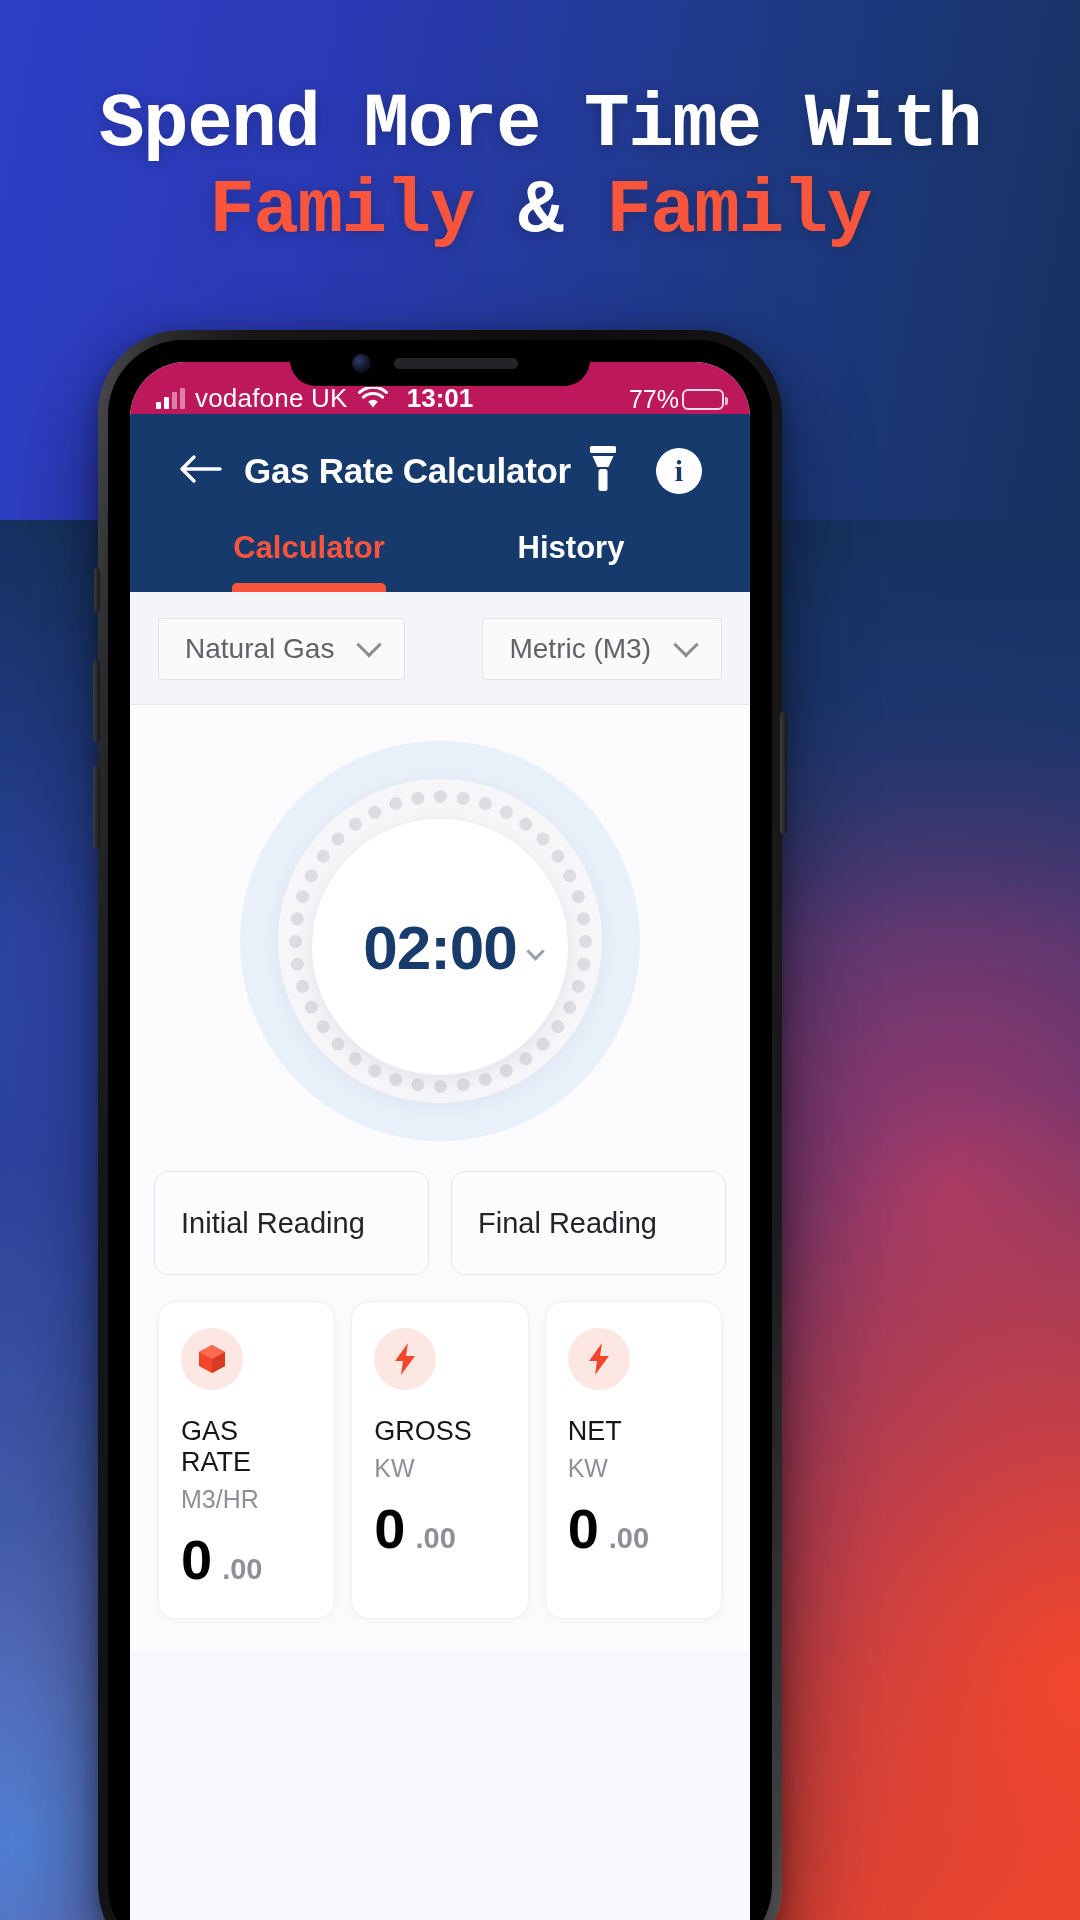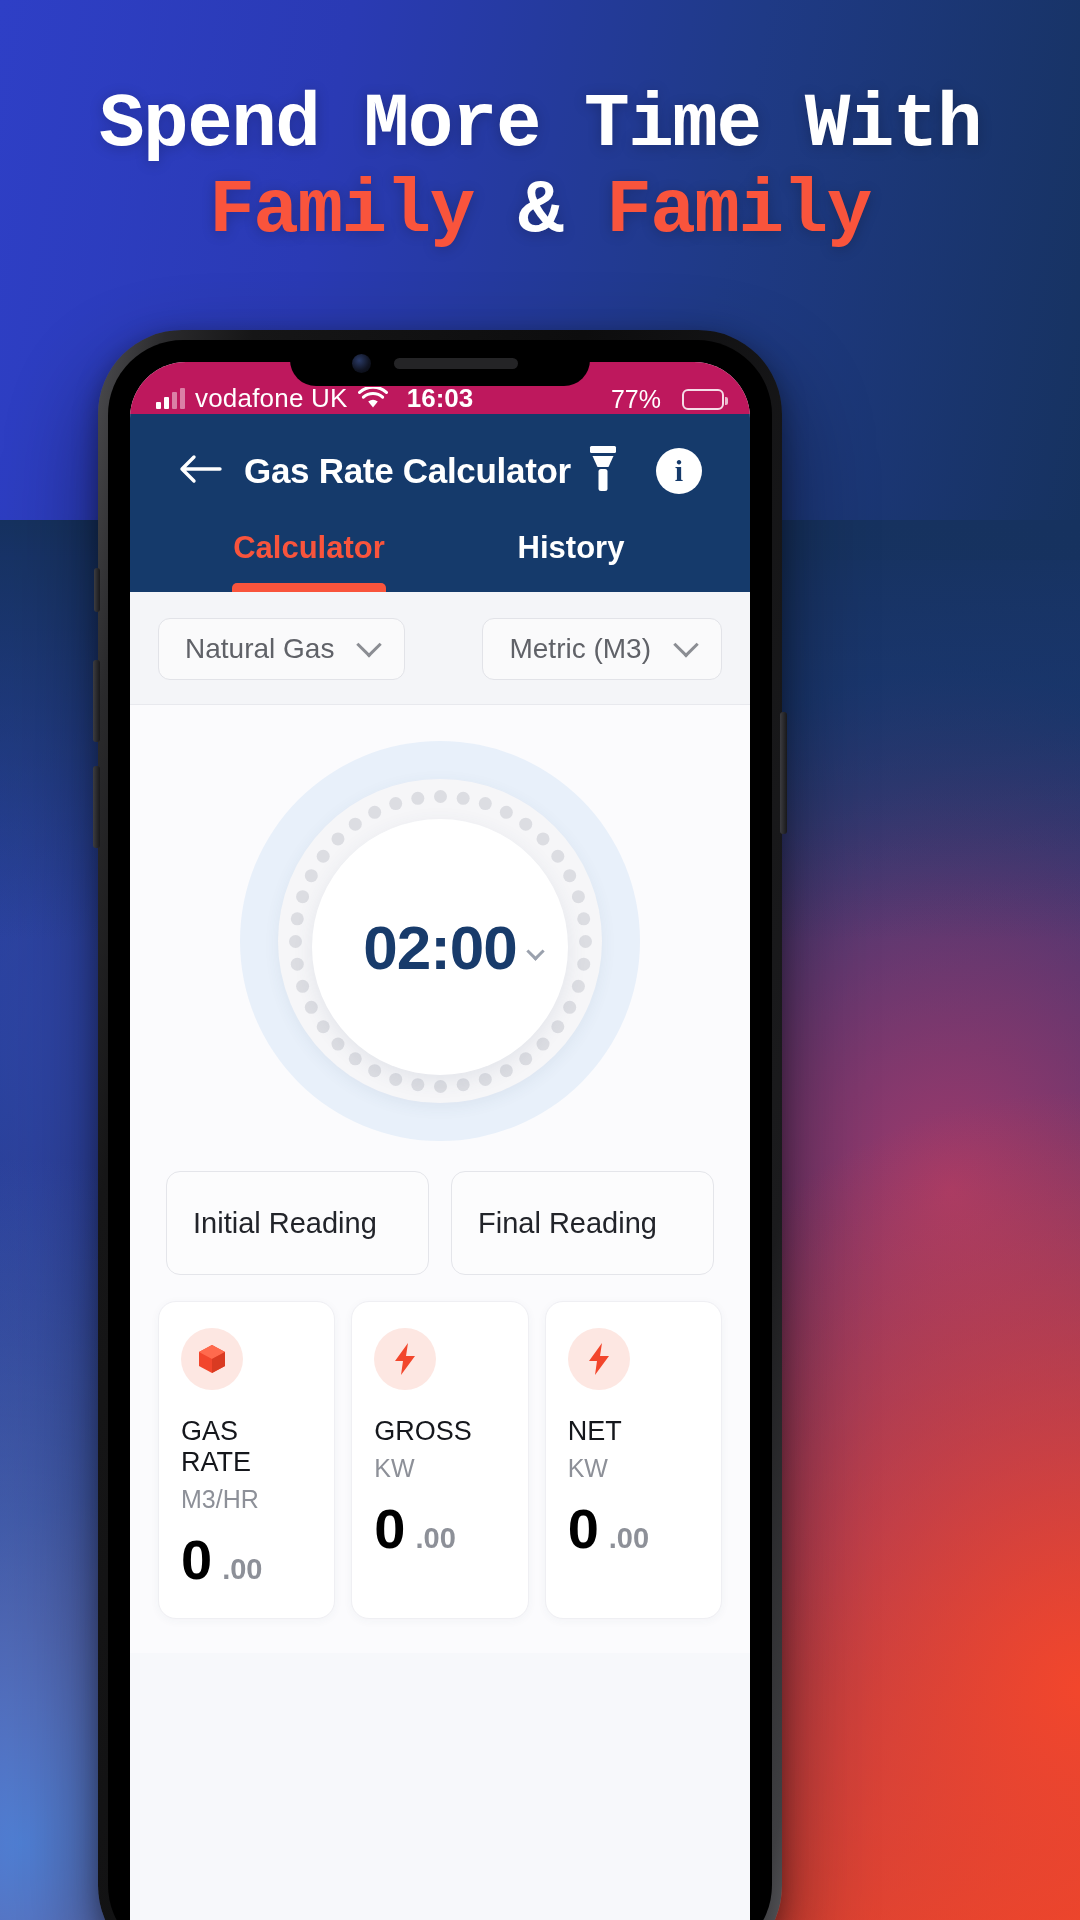--- a/index.html
+++ b/index.html
@@ -106,21 +106,21 @@
   }
   .sb-left { display:flex; align-items:center; gap:10px; flex:1; }
   .sig { display:flex; align-items:flex-end; gap:3px; height:20px; }
   .sig i { width:5px; background:#fff; border-radius:1px; display:block; }
   .sig i:nth-child(1){ height:7px; }
   .sig i:nth-child(2){ height:12px; }
   .sig i:nth-child(3){ height:17px; opacity:.45; }
   .sig i:nth-child(4){ height:21px; opacity:.45; }
   .carrier { font-size:26px; letter-spacing:.2px; }
   .sb-center { position:absolute; left:0; right:0; text-align:center; font-size:26px; font-weight:bold; }
-  .sb-right { display:flex; align-items:center; gap:21px; justify-content:flex-end; flex:1; position:relative; z-index:2;margin-top:28px; }
+  .sb-right { display:flex; align-items:center; gap:3px; justify-content:flex-end; flex:1; position:relative; z-index:2;margin-top:28px; }
   .batt-pct { font-size:25px; }
   .batt {
     width:42px; height:21px; border:2px solid rgba(255,255,255,.85);
     border-radius:6px; position:relative; padding:2px;
   }
   .batt-fill { height:100%; background:#fff; border-radius:3px; }
   .batt-cap {
     position:absolute; right:-6px; top:6px; width:3px; height:8px;
     background:rgba(255,255,255,.7); border-radius:0 2px 2px 0;
   }
@@ -155,21 +155,21 @@
     width:154px; height:9px; background:#f9543c; border-radius:5px 5px 0 0;
   }
 
   
   .selectors {
     display:flex; justify-content:space-between;
     padding:26px 28px 24px; background:#f4f5f8;
     border-bottom:1px solid #e8e9ee;
   }
   .select {
-    background:#fafafb; border:1px solid #e2e3e8; border-radius:12px;
+    background:#fafafb; border:1px solid #e2e3e8; border-radius:4px;
     height:62px; display:flex; align-items:center; gap:26px;
     padding:0 26px; color:#606268; font-size:28px;
   }
   .chev { width:18px; height:18px; border-right:3px solid #8b8d93;
           border-bottom:3px solid #8b8d93; transform:rotate(45deg) translate(-3px,-3px); }
 
   
   .timer-wrap {
     background:#fbfbfd; padding:36px 0 30px;
     display:flex; align-items:center; justify-content:center;
@@ -203,21 +203,21 @@
   }
   .time-chev {
     position:absolute; right:26px; top:50%; margin-top:-2px;
     width:13px; height:13px;
     border-right:3px solid #9aa1ad; border-bottom:3px solid #9aa1ad;
     transform:rotate(45deg);
   }
 
   
   .readings {
-    display:flex; gap:22px; padding:0 36px 26px; background:#fbfbfd;
+    display:flex; gap:22px; padding:0 24px 26px; background:#fbfbfd;
   }
   .reading {
     flex:1; height:104px; background:#fcfcfd;
     border:1px solid #e4e5ea; border-radius:14px;
     display:flex; align-items:center; padding:0 26px;
     color:#22242a; font-size:29px;
   }
 
   
   .results {
@@ -281,21 +281,21 @@
               <i></i>
               <i></i>
             </span>
           <span class="carrier">vodafone UK</span>
           <svg width="30" height="23" viewBox="0 0 30 23">
             <path d="M15 20.5 L10.2 14.6 A7.6 7.6 0 0 1 19.8 14.6 Z" fill="#fff"></path>
             <path d="M5.4 10.2 A14.2 14.2 0 0 1 24.6 10.2" stroke="#fff" stroke-width="3.1" fill="none" stroke-linecap="round"></path>
             <path d="M1.6 5.4 A19.8 19.8 0 0 1 28.4 5.4" stroke="#fff" stroke-width="3.1" fill="none" stroke-linecap="round"></path>
           </svg>
         </div>
-        <div class="sb-center">16:03</div>
+        <div class="sb-center">13:01</div>
         <div class="sb-right">
           <span class="batt-pct">77%</span>
           <span class="batt">
             <span class="batt-fill" style="width:80%"></span>
             <span class="batt-cap"></span>
           </span>
         </div>
       </div>
 
       <div class="appbar">

